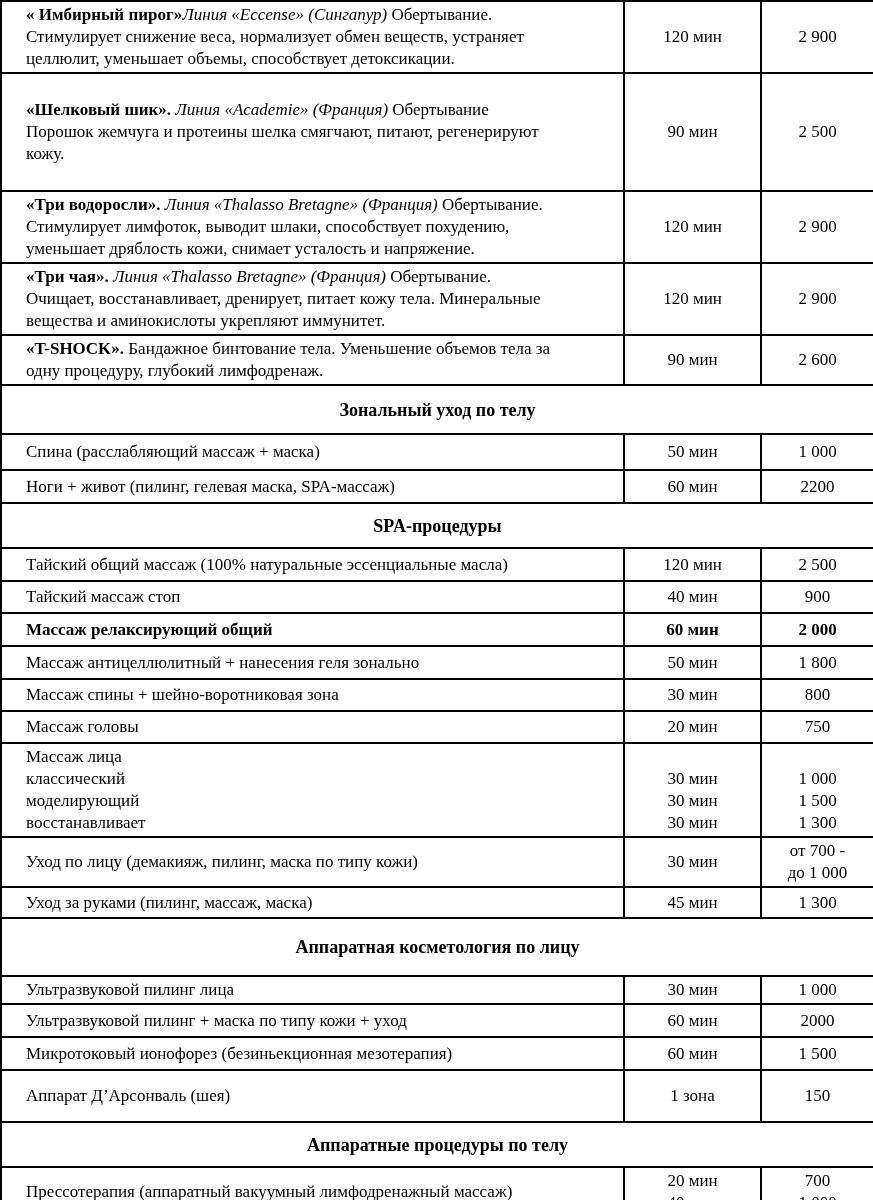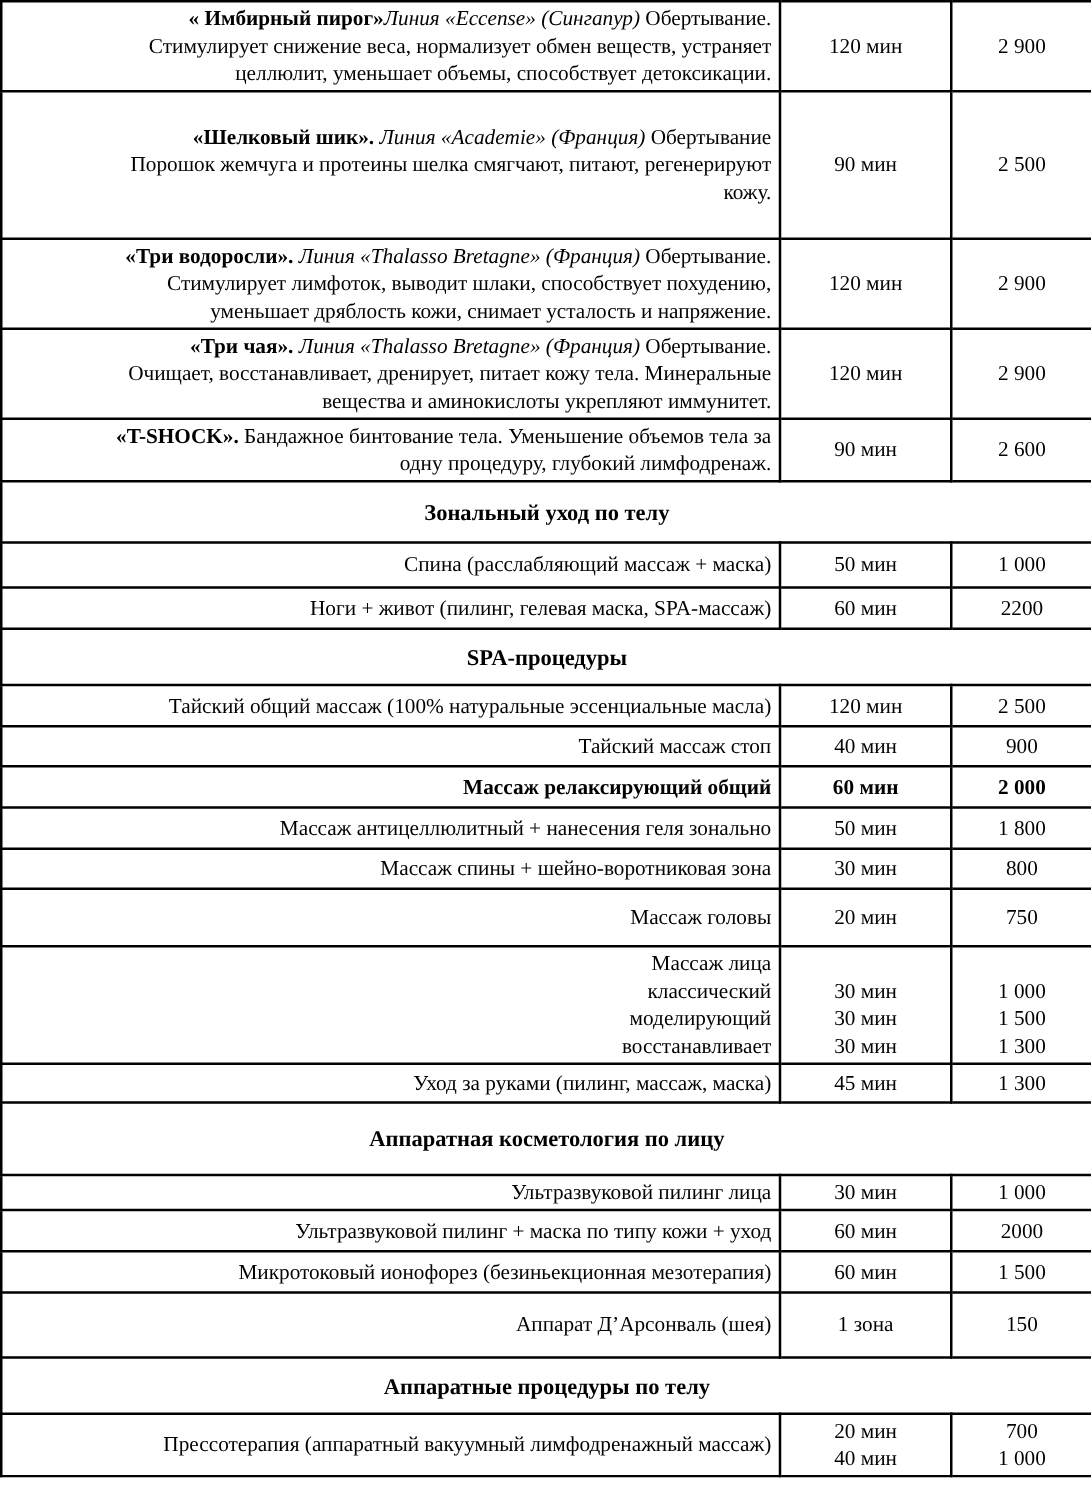--- a/index.html
+++ b/index.html
@@ -23,22 +23,22 @@
   col.c-price    { width: 113px; }
   td {
     border: 2px solid #000000;
     vertical-align: middle;
     font-size: 17px;
     line-height: 22px;
     padding: 2px 4px;
     overflow: hidden;
   }
   td.service {
-    text-align: right;
-    padding-left: 8px;
+    text-align: left;
+    padding-left: 24px;
     padding-right: 6px;
   }
   td.num {
     text-align: center;
     padding-left: 2px;
     padding-right: 2px;
   }
   td.section {
     text-align: center;
     font-weight: bold;
@@ -198,21 +198,21 @@
         <td class="service">
           <div class="line"><span>Массаж спины + шейно-воротниковая зона</span></div>
         </td>
         <td class="num">
           <div class="line">30 мин</div>
         </td>
         <td class="num">
           <div class="line">800</div>
         </td>
       </tr>
-      <tr style="height: 46px;">
+      <tr style="height: 32px;">
         <td class="service">
           <div class="line"><span>Массаж головы</span></div>
         </td>
         <td class="num">
           <div class="line">20 мин</div>
         </td>
         <td class="num">
           <div class="line">750</div>
         </td>
       </tr>
@@ -229,20 +229,32 @@
           <div class="line">30 мин</div>
           <div class="line">30 мин</div>
         </td>
         <td class="num">
           <div class="line">&nbsp;</div>
           <div class="line">1 000</div>
           <div class="line">1 500</div>
           <div class="line">1 300</div>
         </td>
       </tr>
+      <tr style="height: 48px;">
+        <td class="service">
+          <div class="line"><span>Уход по лицу (демакияж, пилинг, маска по типу кожи)</span></div>
+        </td>
+        <td class="num">
+          <div class="line">30 мин</div>
+        </td>
+        <td class="num">
+          <div class="line">от 700 -</div>
+          <div class="line">до 1 000</div>
+        </td>
+      </tr>
       <tr style="height: 31px;">
         <td class="service">
           <div class="line"><span>Уход за руками (пилинг, массаж, маска)</span></div>
         </td>
         <td class="num">
           <div class="line">45 мин</div>
         </td>
         <td class="num">
           <div class="line">1 300</div>
         </td>

